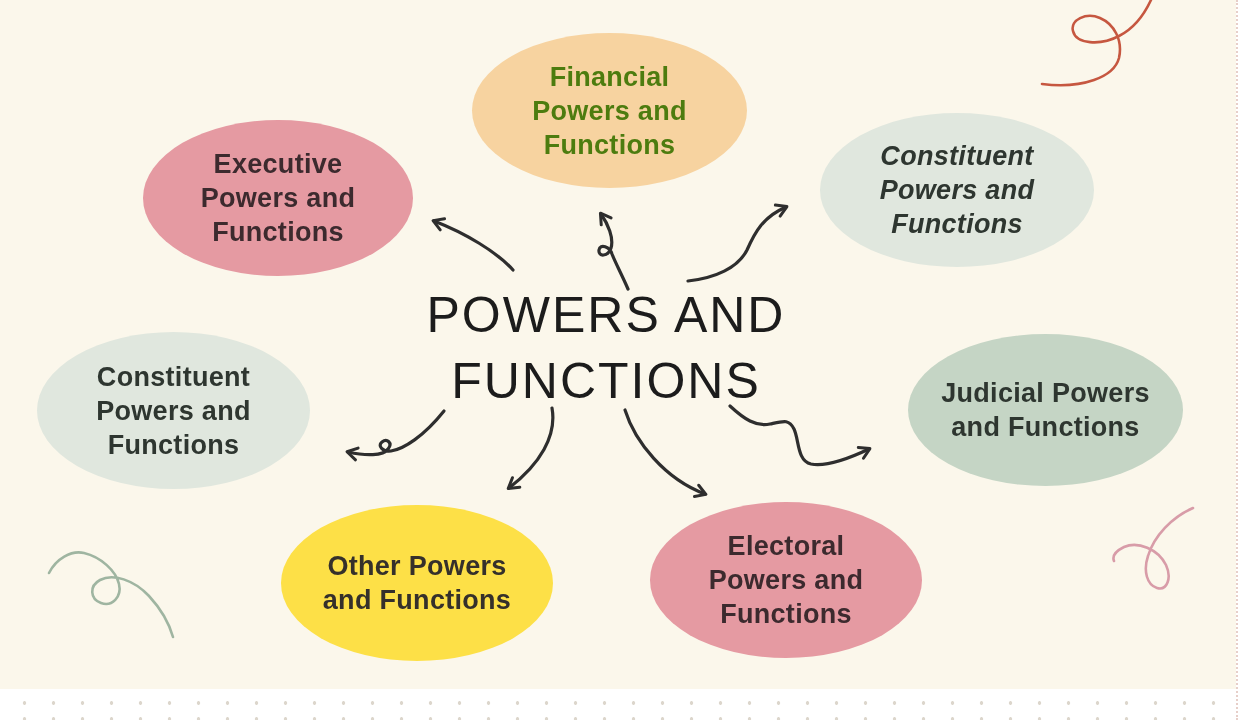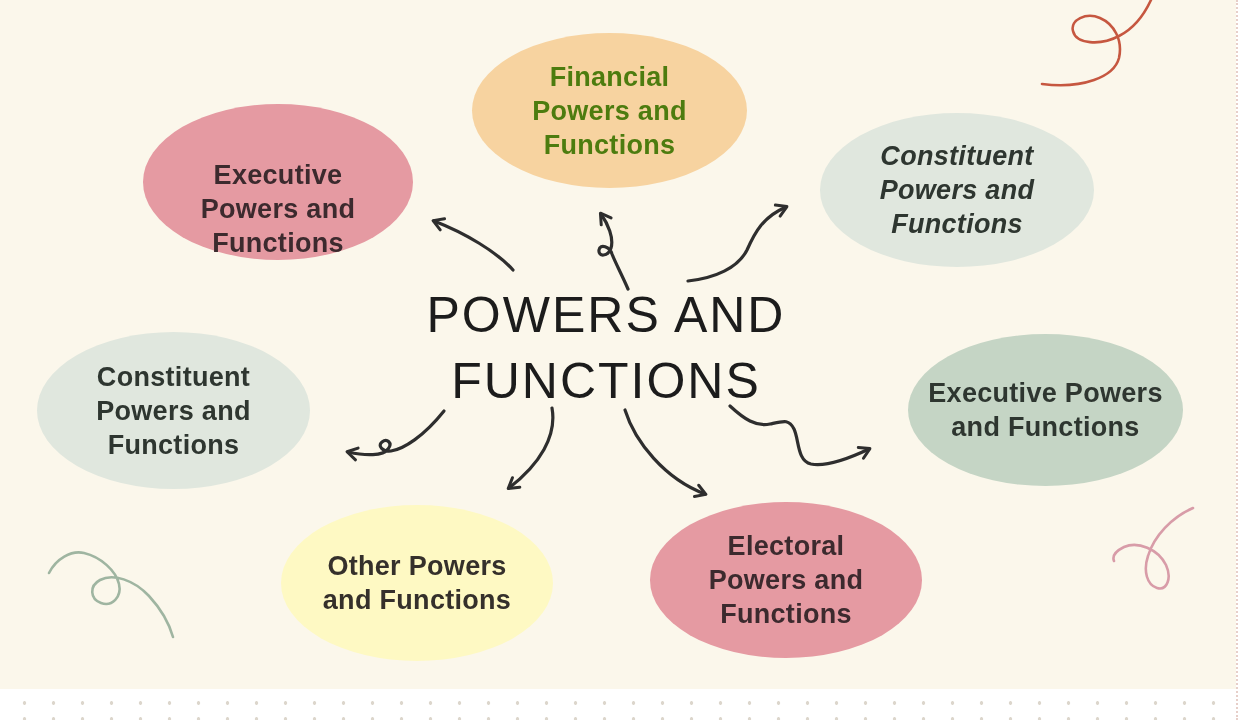--- a/index.html
+++ b/index.html
@@ -2,21 +2,21 @@
 <html><head>
 <meta charset="utf-8">
 <style>
   html,body{margin:0;padding:0;}
   body{width:1250px;height:720px;overflow:hidden;font-family:"Liberation Sans",sans-serif;}
   .stage{position:relative;width:1250px;height:720px;background:#FBF7EB;}
   .overlay{position:absolute;left:0;top:0;width:1250px;height:720px;pointer-events:none;}
 
   .node{position:absolute;border-radius:50%;display:flex;align-items:center;justify-content:center;text-align:center;}
   .node-label{font-weight:700;font-size:27px;line-height:34px;white-space:pre-line;letter-spacing:.3px;}
-  .n-executive{left:143px;top:104px;width:270px;height:156px;align-items:flex-end;}
+  .n-executive{left:143px;top:120px;width:270px;height:156px;}
   .n-financial{left:472px;top:33px;width:275px;height:155px;}
   .n-constituent{left:820px;top:113px;width:274px;height:154px;font-style:italic;}
   .n-legislative{left:37px;top:332px;width:273px;height:157px;}
   .n-judicial{left:908px;top:334px;width:275px;height:152px;}
   .n-other{left:281px;top:505px;width:272px;height:156px;}
   .n-electoral{left:650px;top:502px;width:272px;height:156px;}
 
   .title{position:absolute;left:406px;top:282px;width:400px;text-align:center;
          font-size:50px;line-height:66px;font-weight:500;letter-spacing:2px;}
 
@@ -69,24 +69,24 @@
     <div class="node-label" style="color: rgb(46, 54, 48);">Constituent
 Powers and
 Functions</div>
   </div>
   <div class="node n-legislative" style="background: rgb(224, 231, 222);">
     <div class="node-label" style="color: rgb(46, 54, 48);">Constituent
 Powers and
 Functions</div>
   </div>
   <div class="node n-judicial" style="background: rgb(197, 213, 197);">
-    <div class="node-label" style="color: rgb(46, 54, 48);">Executive Powers
+    <div class="node-label" style="color: rgb(46, 54, 48);">Judicial Powers
 and Functions</div>
   </div>
-  <div class="node n-other" style="background: #fef9c3;">
+  <div class="node n-other" style="background: #fde047;">
     <div class="node-label" style="color: rgb(53, 48, 43);">Other Powers
 and Functions</div>
   </div>
   <div class="node n-electoral" style="background: rgb(229, 154, 162);">
     <div class="node-label" style="color: rgb(60, 42, 46);">Electoral
 Powers and
 Functions</div>
   </div>
 
   <div class="title" id="title-block" style="color: rgb(28, 28, 28);">

